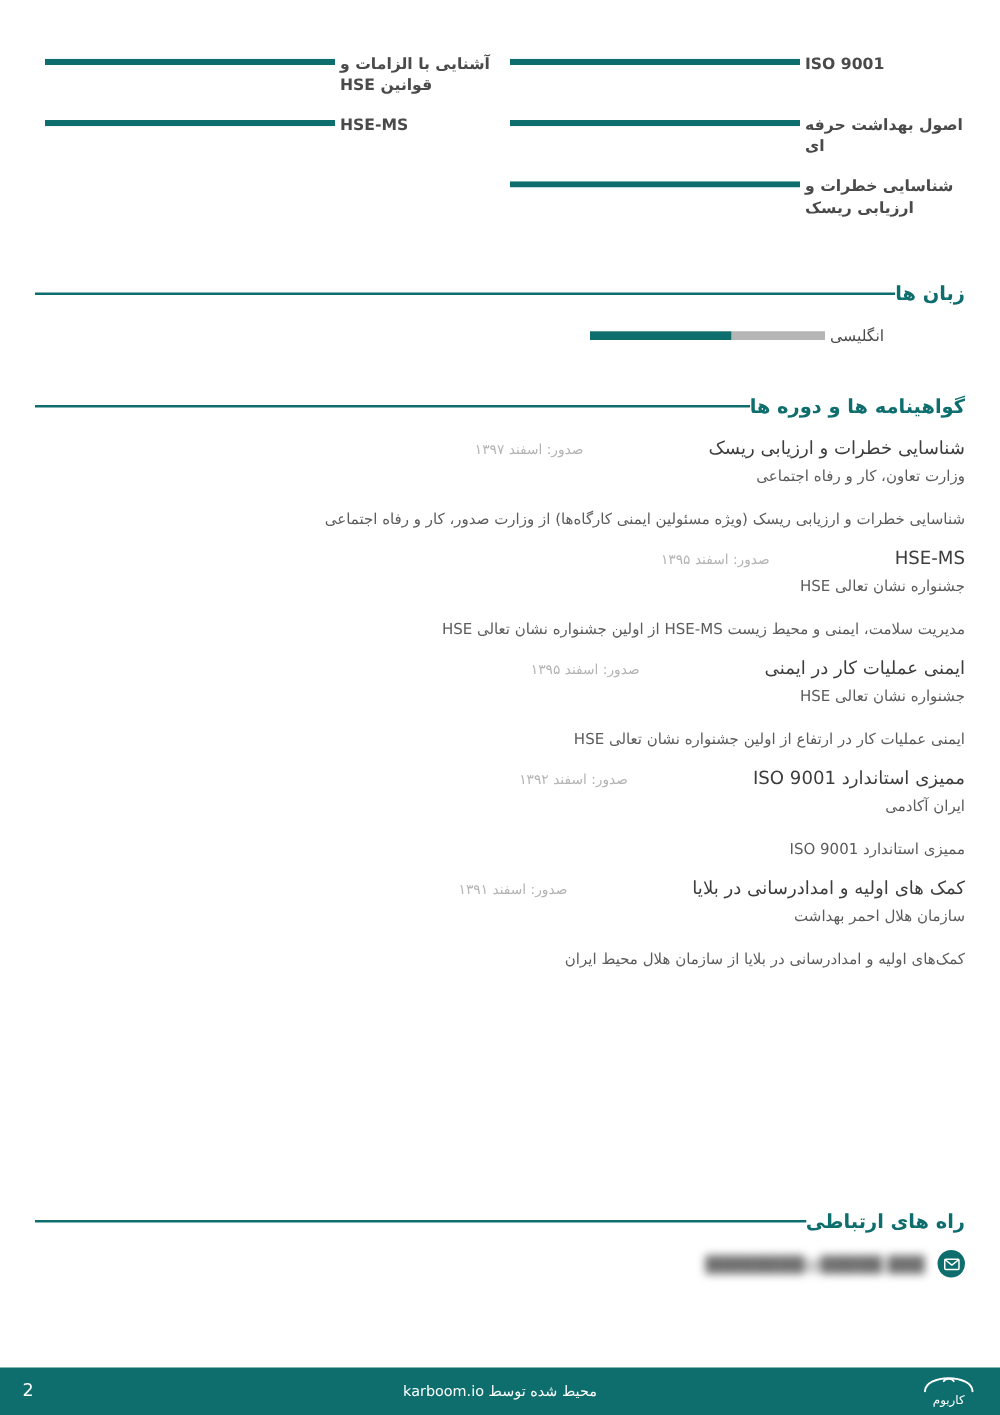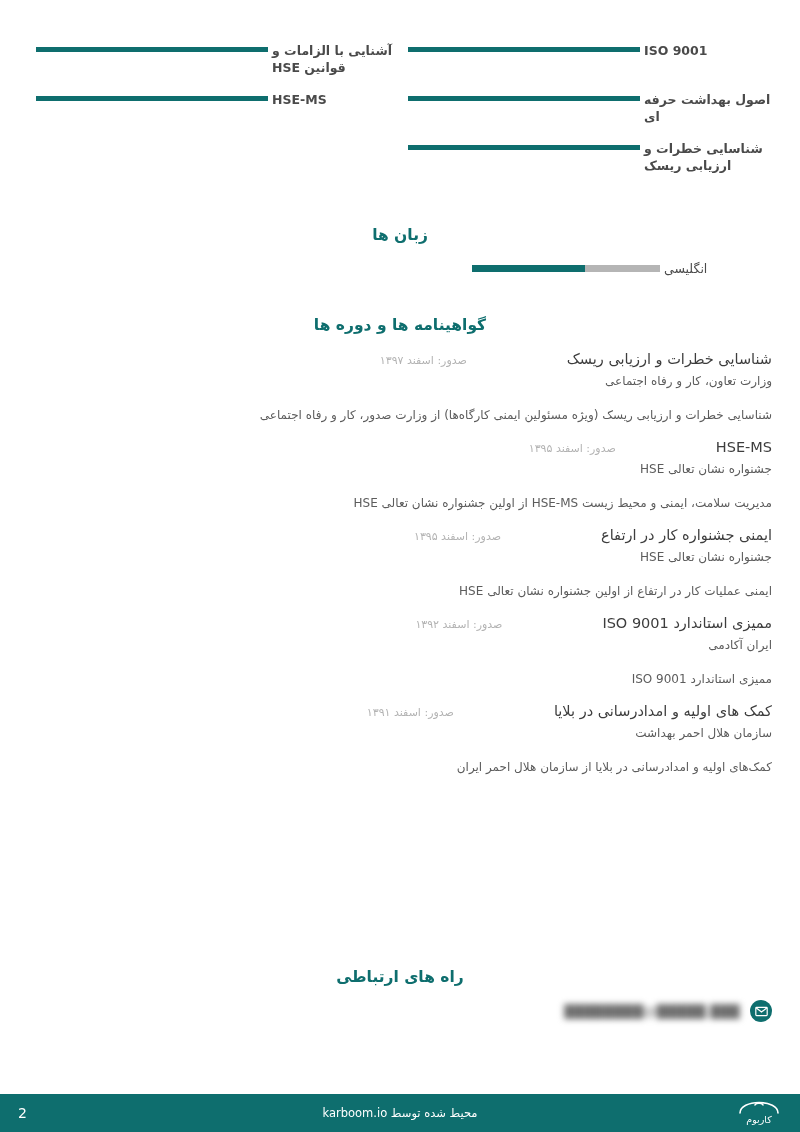--- a/index.html
+++ b/index.html
@@ -80,21 +80,20 @@
 
   
   .section {
     position: absolute;
     right: 0;
     left: 0;
     padding: 0 28px;
   }
   .sec-head {
     display: flex;
-    flex-direction: column;
     align-items: center;
     margin-bottom: 4px;
   }
   .sec-head .title {
     color: #0e6e6e;
     font-size: 15.5px;
     font-weight: 700;
     white-space: nowrap;
     letter-spacing: 0;
   }
@@ -331,21 +330,21 @@
       <div class="cert-top">
         <div class="cert-title">HSE-MS</div>
         <div class="cert-date">صدور: اسفند ۱۳۹۵</div>
       </div>
       <div class="cert-issuer">جشنواره نشان تعالی HSE</div>
       <div class="cert-desc">مدیریت سلامت، ایمنی و محیط زیست HSE-MS از اولین جشنواره نشان تعالی HSE</div>
     </div>
 
     <div class="cert">
       <div class="cert-top">
-        <div class="cert-title">ایمنی جشنواره کار در ارتفاع</div>
+        <div class="cert-title">ایمنی عملیات کار در ایمنی</div>
         <div class="cert-date">صدور: اسفند ۱۳۹۵</div>
       </div>
       <div class="cert-issuer">جشنواره نشان تعالی HSE</div>
       <div class="cert-desc">ایمنی عملیات کار در ارتفاع از اولین جشنواره نشان تعالی HSE</div>
     </div>
 
     <div class="cert">
       <div class="cert-top">
         <div class="cert-title">ممیزی استاندارد ISO 9001</div>
         <div class="cert-date">صدور: اسفند ۱۳۹۲</div>
@@ -353,21 +352,21 @@
       <div class="cert-issuer">ایران آکادمی</div>
       <div class="cert-desc">ممیزی استاندارد ISO 9001</div>
     </div>
 
     <div class="cert">
       <div class="cert-top">
         <div class="cert-title">کمک های اولیه و امدادرسانی در بلایا</div>
         <div class="cert-date">صدور: اسفند ۱۳۹۱</div>
       </div>
       <div class="cert-issuer">سازمان هلال احمر بهداشت</div>
-      <div class="cert-desc">کمک‌های اولیه و امدادرسانی در بلایا از سازمان هلال احمر ایران</div>
+      <div class="cert-desc">کمک‌های اولیه و امدادرسانی در بلایا از سازمان هلال محیط ایران</div>
     </div>
   </div>
 
   <div class="section" id="contact">
     <div class="sec-head">
       <div class="title">راه های ارتباطی</div>
       <div class="rule"></div>
     </div>
     <div class="contact-row">
       <span class="mail-badge">

